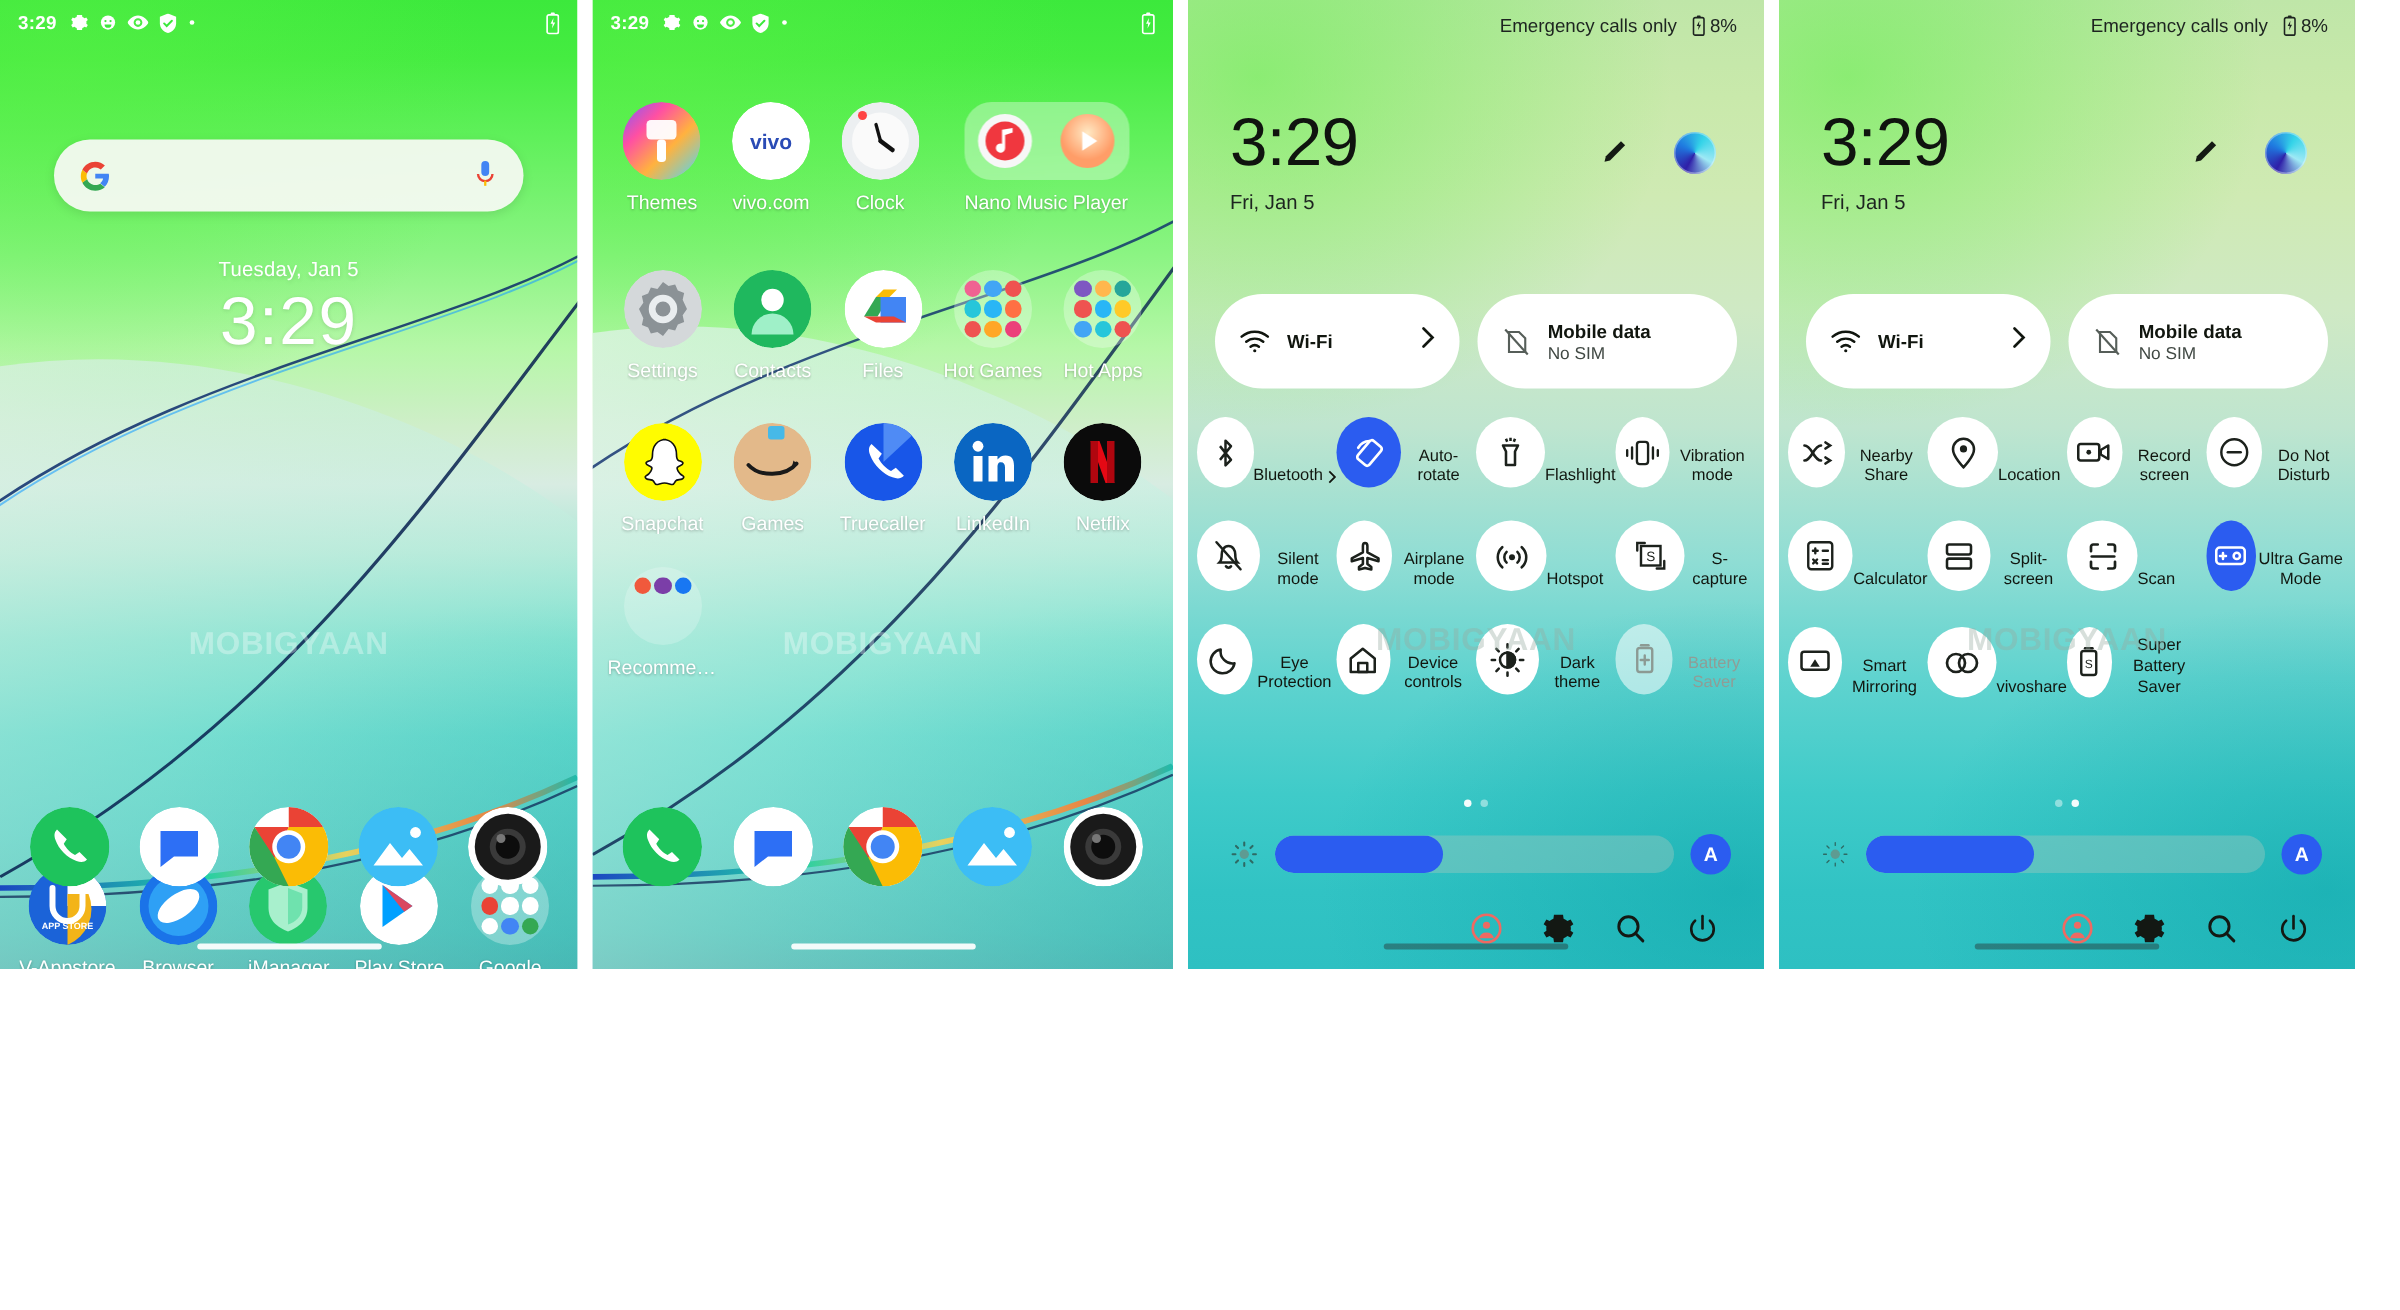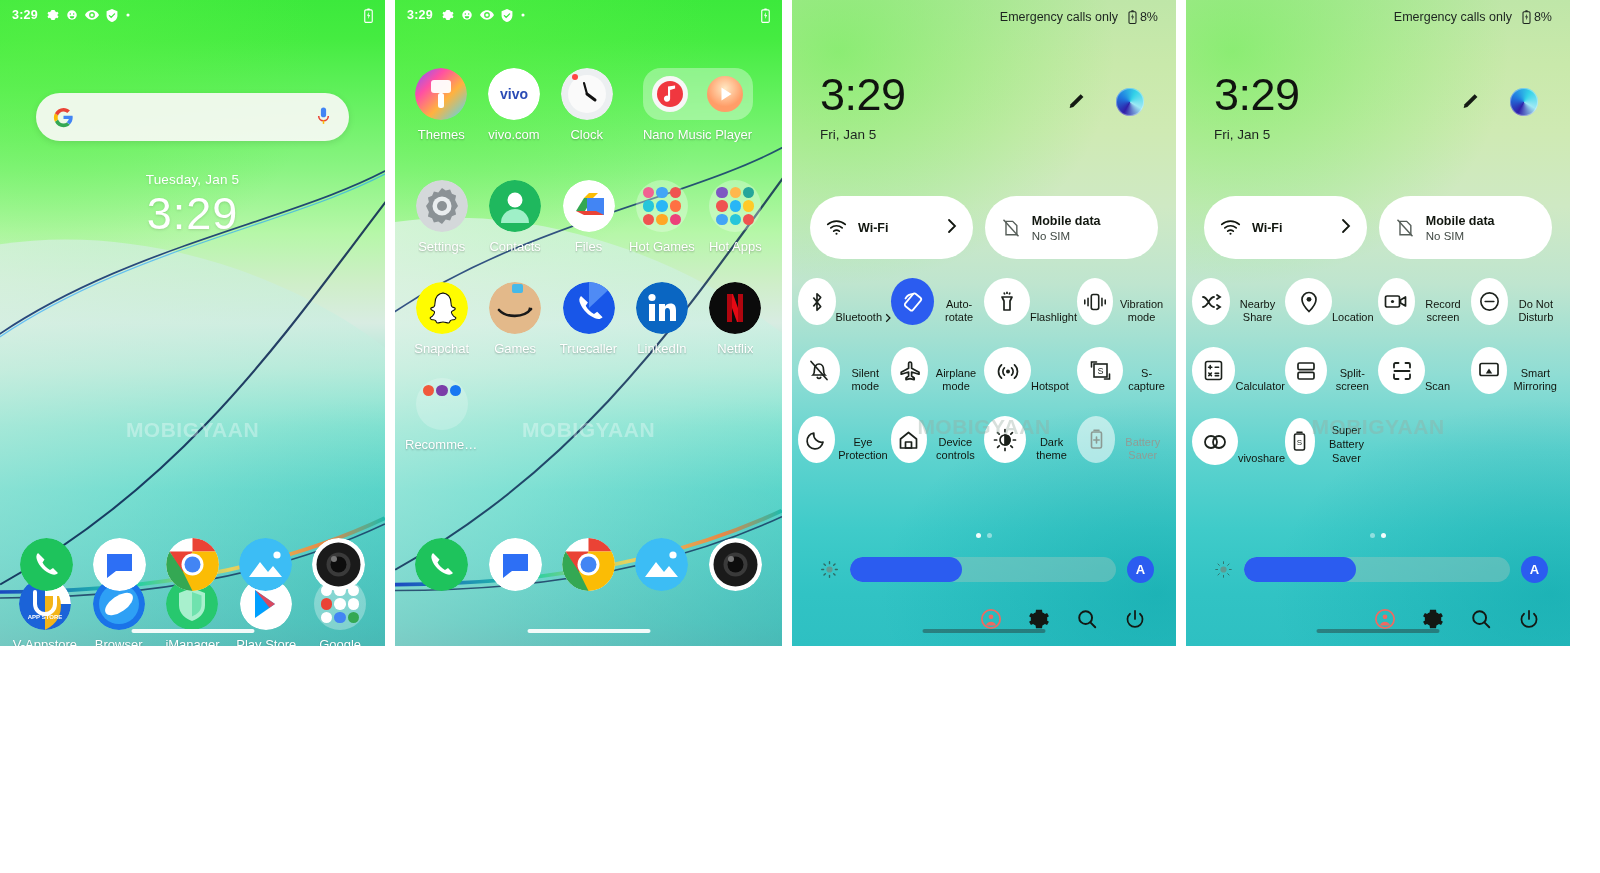--- a/index.html
+++ b/index.html
@@ -1051,20 +1051,30 @@
       </div>
       <div class="tile">
         <div class="tilebtn">
           <svg width="22" height="22" viewBox="0 0 22 22" fill="none" stroke="#1c211c" stroke-width="1.8" stroke-linecap="round">
               <path d="M3 7.5V4.5A1.5 1.5 0 014.5 3h3M14.5 3h3A1.5 1.5 0 0119 4.5v3M19 14.5v3a1.5 1.5 0 01-1.5 1.5h-3M7.5 19h-3A1.5 1.5 0 013 17.5v-3"></path>
               <path d="M3.5 11h15"></path>
             </svg>
         </div>
         <div class="tilelabel">Scan</div>
       </div>
+      <div class="tile">
+        <div class="tilebtn on">
+          <svg width="24" height="19" viewBox="0 0 24 19" fill="none" stroke="#fff" stroke-width="1.7">
+              <rect x="2.5" y="4" width="19" height="11" rx="2.4"></rect>
+              <path d="M7 7.6v4M5 9.6h4" stroke-linecap="round"></path>
+              <circle cx="16.2" cy="9.6" r="2.1"></circle>
+            </svg>
+        </div>
+        <div class="tilelabel">Ultra Game Mode</div>
+      </div>
 
       <div class="tile">
         <div class="tilebtn">
           <svg width="24" height="21" viewBox="0 0 24 21" fill="none" stroke="#1c211c" stroke-width="1.7" stroke-linejoin="round">
               <rect x="3" y="3.5" width="18" height="12" rx="1.8"></rect>
               <path d="M12 8.5l3.2 5H8.8z" fill="#1c211c" stroke="none"></path>
             </svg>
         </div>
         <div class="tilelabel">Smart Mirroring</div>
       </div>

